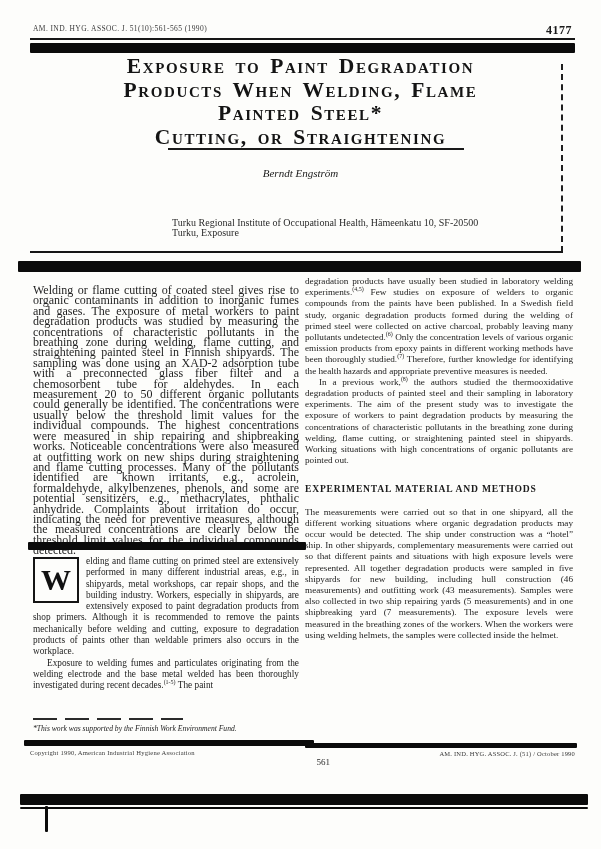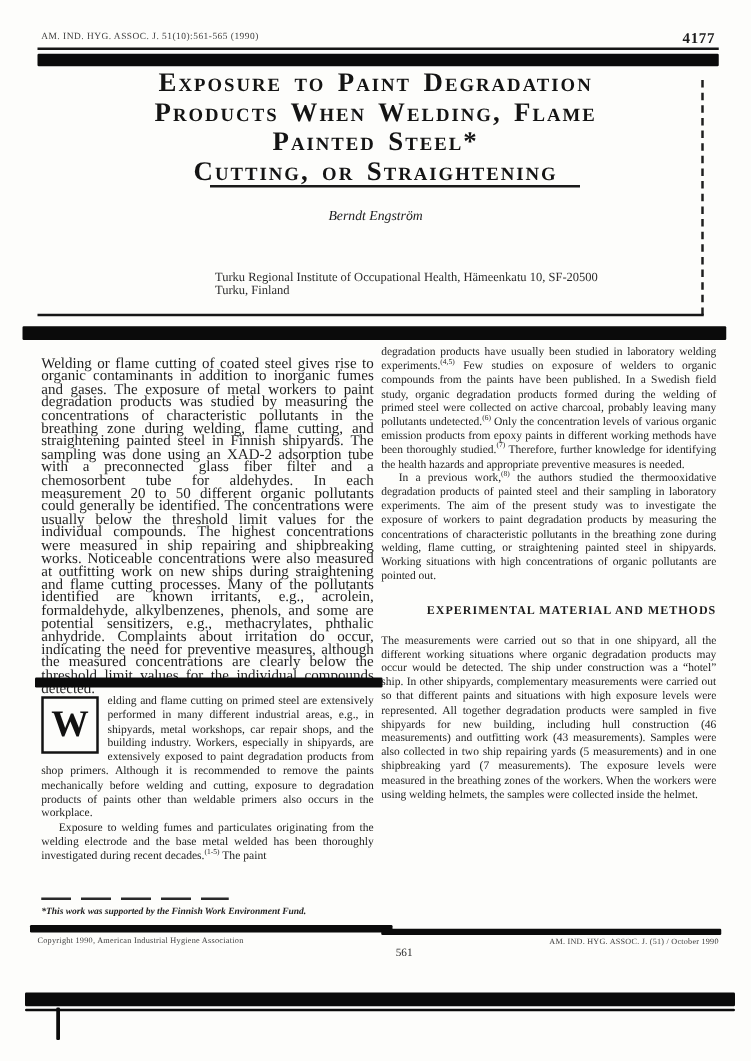--- a/index.html
+++ b/index.html
@@ -29,24 +29,24 @@
   .leftbody{left:33px;top:556px;width:266px;font-size:9.3px;line-height:11.3px;}
   .rightcol{left:305px;top:276px;width:268px;font-size:9.2px;line-height:11.2px;}
   .para{margin:0;}
   .para.indent{text-indent:14px;}
   sup{font-size:6px;line-height:0;vertical-align:super;}
 
   .dropcap-box{float:left;width:42px;height:42px;border:2.5px solid #141414;
                margin:1px 7px 1px 0;display:flex;align-items:center;justify-content:center;}
   .dropcap-box span{font-size:30px;font-weight:700;line-height:1;color:#111;}
 
-  .sec-head{text-align:right;font-weight:700;font-size:9.6px;letter-spacing:.8px;
+  .sec-head{text-align:left;font-weight:700;font-size:9.6px;letter-spacing:.8px;
             margin:17px 0 12px 0;text-indent:0;}
 
-  .footnote-wrap{left:33px;top:718px;width:266px;font-weight:bold;}
+  .footnote-wrap{left:33px;top:718px;width:266px;}
   .footnote-rule{width:150px;height:1.5px;
      background:repeating-linear-gradient(90deg,#2a2a2a 0 24px,transparent 24px 32px);}
   .footnote{font-size:7.6px;font-style:italic;color:#222;padding-top:4px;}
 
   .copyright{left:30px;top:749px;font-size:6.6px;color:#3c3c3c;letter-spacing:.2px;}
   .pageno{left:270px;top:757px;width:60px;text-align:right;font-size:9px;color:#2a2a2a;}
   .footer-journal{left:330px;top:750px;width:245px;text-align:right;
                   font-size:6.5px;color:#383838;letter-spacing:.2px;}
 </style>
 </head>
@@ -68,21 +68,21 @@
   </div>
   <div class="title-rule abs"></div>
   <div class="title-vline"></div>
 
   <div class="abs authors">
     <div>Berndt Engström</div>
   </div>
 
   <div class="abs affil">
     <div>Turku Regional Institute of Occupational Health, Hämeenkatu 10, SF-20500</div>
-    <div>Turku, Finland</div>
+    <div>Turku, Exposure</div>
   </div>
 
   <div class="rule" style="left:30px;top:251px;width:533px;height:1.5px;"></div>
   <div class="scan-bar" style="left:18px;top:261px;width:563px;height:11px;"></div>
 
   <div class="col abstract">Welding or flame cutting of coated steel gives rise to organic contaminants in addition to inorganic fumes and gases. The exposure of metal workers to paint degradation products was studied by measuring the concentrations of characteristic pollutants in the breathing zone during welding, flame cutting, and straightening painted steel in Finnish shipyards. The sampling was done using an XAD-2 adsorption tube with a preconnected glass fiber filter and a chemosorbent tube for aldehydes. In each measurement 20 to 50 different organic pollutants could generally be identified. The concentrations were usually below the threshold limit values for the individual compounds. The highest concentrations were measured in ship repairing and shipbreaking works. Noticeable concentrations were also measured at outfitting work on new ships during straightening and flame cutting processes. Many of the pollutants identified are known irritants, e.g., acrolein, formaldehyde, alkylbenzenes, phenols, and some are potential sensitizers, e.g., methacrylates, phthalic anhydride. Complaints about irritation do occur, indicating the need for preventive measures, although the measured concentrations are clearly below the threshold limit values for the individual compounds detected.</div>
 
   <div class="scan-bar" style="left:28px;top:542px;width:278px;height:8px;"></div>
 
   <div class="col leftbody">

